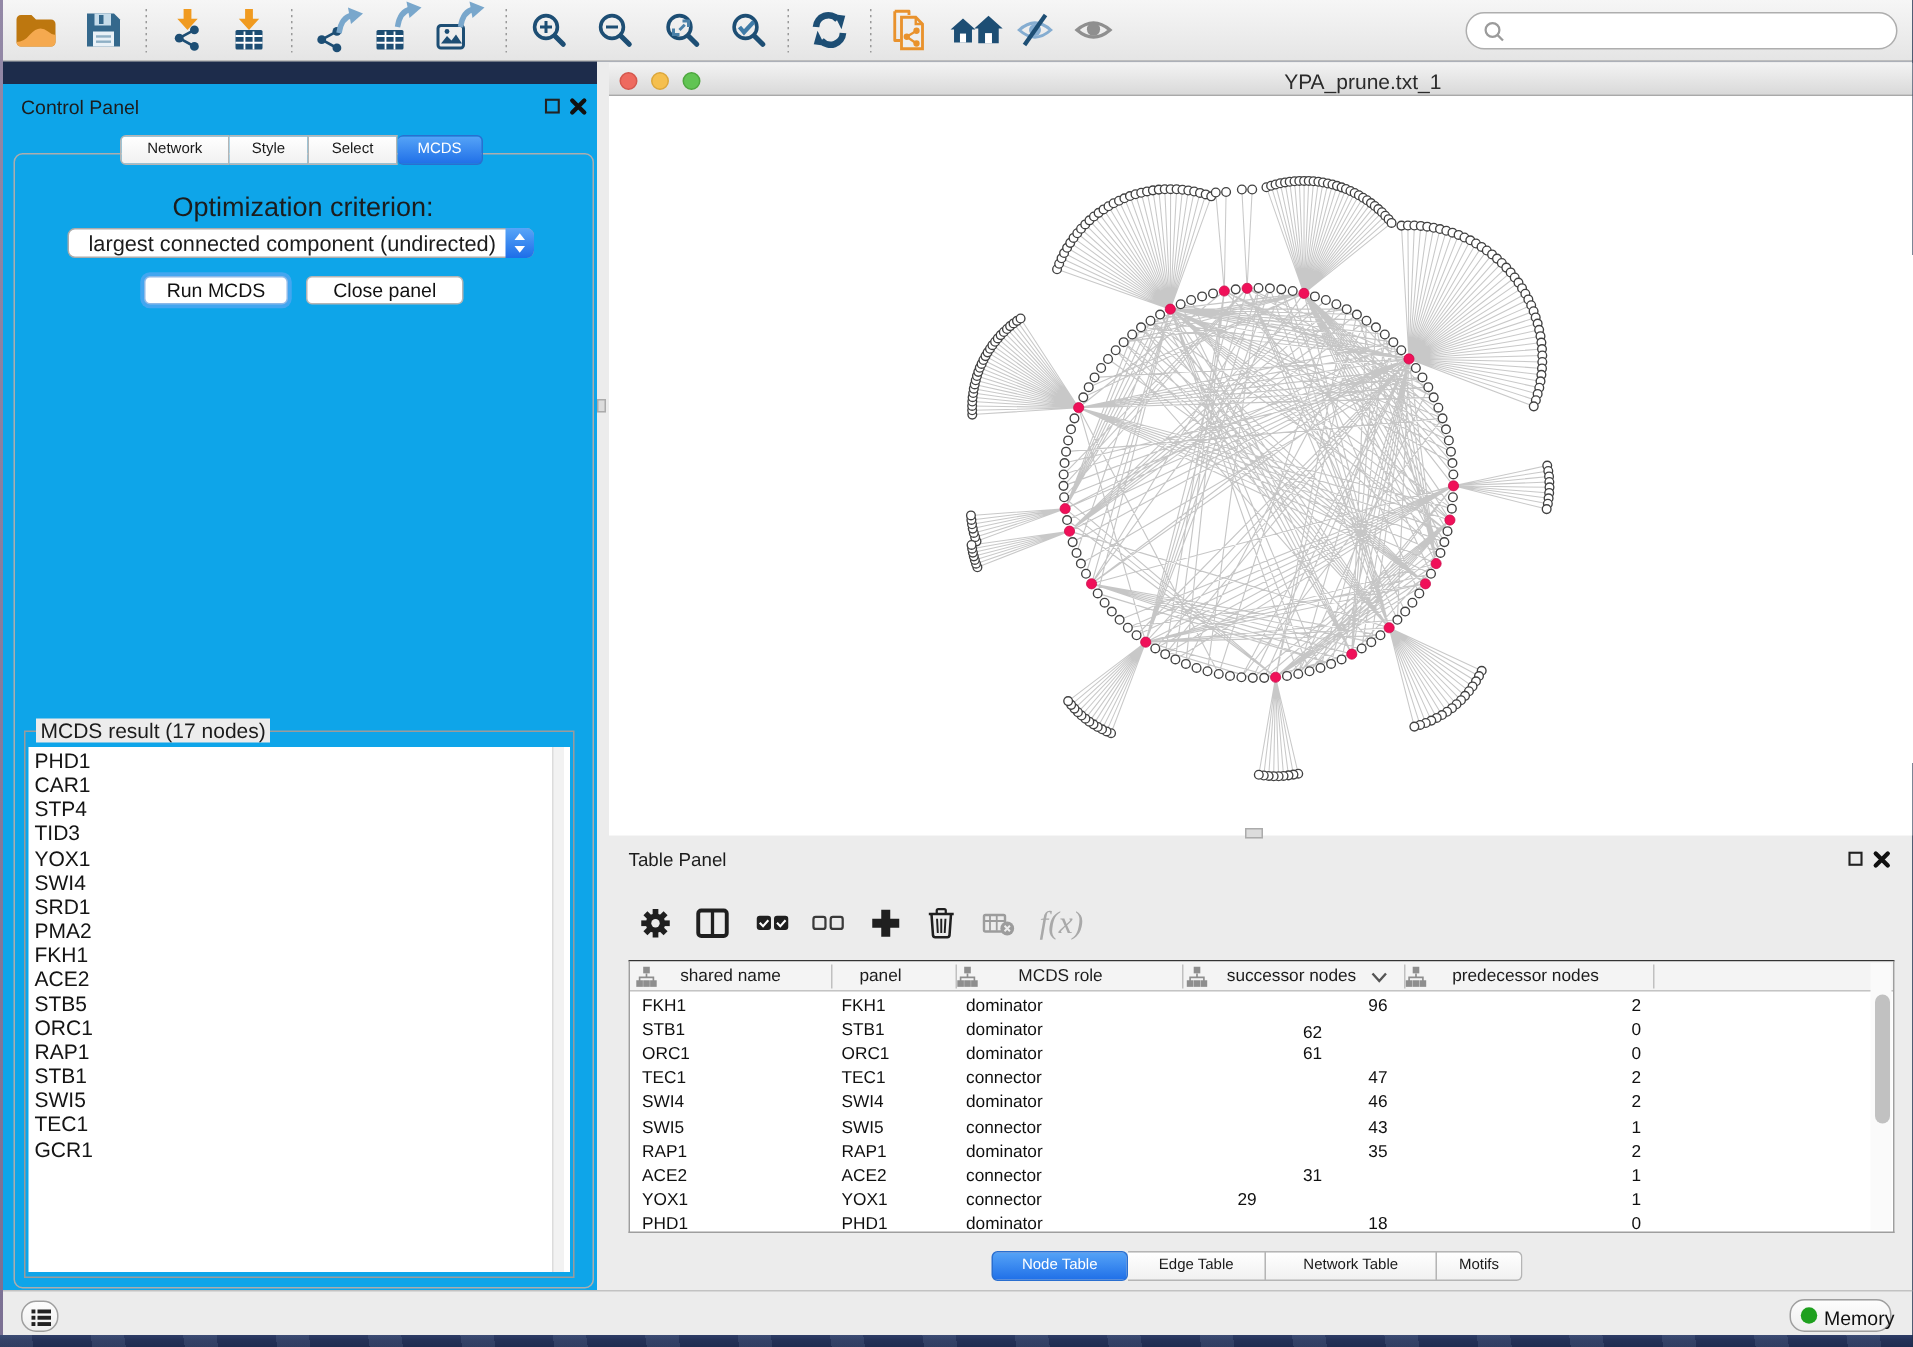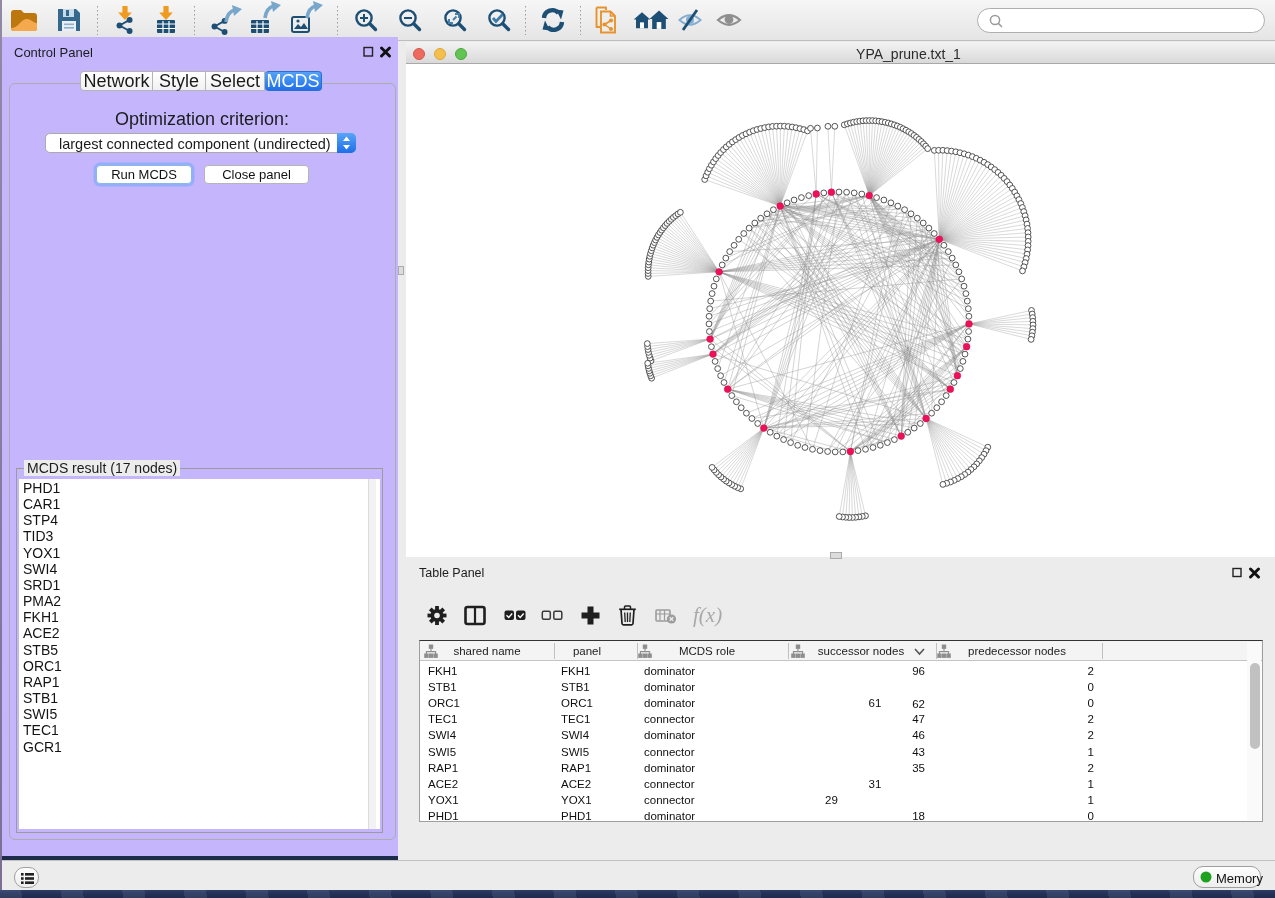--- a/index.html
+++ b/index.html
@@ -4,24 +4,24 @@
 html,body{width:1275px;height:898px;overflow:hidden}
 body{font-family:"Liberation Sans",sans-serif;background:#1d2c4b;position:relative}
 .abs{position:absolute}
 .t13{font-size:13px;color:#1c1c1c}
 #wallL{left:0;top:0;width:2px;height:890px;background:linear-gradient(#9388a6,#7b7093)}
 #wallB{left:0;top:890px;width:1275px;height:8px;background:
  repeating-linear-gradient(82deg,rgba(135,155,190,.16) 0 22px,rgba(20,30,55,0) 22px 61px),
  linear-gradient(#2e3d66,#243157 45%,#1f2c50)}
 #toolbar{left:2px;top:0;width:1273px;height:41px;background:linear-gradient(#f6f6f6,#e5e5e5);border-bottom:1px solid #bdbdbd}
 #search{left:975px;top:8px;width:288px;height:25px;background:#fff;border:1px solid #aeaeae;border-radius:13px}
-#ctl{left:2px;top:37px;width:396px;height:819px;background:#c4b5fd}
+#ctl{left:2px;top:56px;width:396px;height:819px;background:#0ea5e9}
 #ctlpanel{left:7px;top:46px;width:387px;height:757px;border:1px solid #adadad;border-radius:6px}
 .tabrow{display:flex;height:20px}
-.tab{border:1px solid #b5b5b5;border-left:none;background:linear-gradient(#fff,#f1f1f1);color:#1a1a1a;font-size:18px;text-align:center;line-height:18px}
+.tab{border:1px solid #b5b5b5;border-left:none;background:linear-gradient(#fff,#f1f1f1);color:#1a1a1a;font-size:10px;text-align:center;line-height:18px}
 .tab.first{border-left:1px solid #b5b5b5;border-radius:4px 0 0 4px}
 .tab.last{border-radius:0 4px 4px 0}
 .tab.active{background:linear-gradient(#55a3f7,#2070e8);color:#fff;border-color:#2a6fd0;border-radius:4px}
 #divider{left:398px;top:41px;width:8px;height:819px;background:#ececec}
 #netwin{left:406px;top:41px;width:869px;height:521px;background:#ececec}
 #titlebar{left:0;top:1px;width:869px;height:22px;background:linear-gradient(#f3f3f3,#d9d9d9);border-bottom:1px solid #a9a9a9}
 .light{position:absolute;top:6px;width:12px;height:12px;border-radius:6px}
 #canvas{left:0;top:23px;width:869px;height:493px;background:#fff}
 #tablepanel{left:406px;top:562px;width:869px;height:298px;background:#ececec}
 #tbltoolbar{left:0;top:38px;width:869px;height:32px}
@@ -656,21 +656,21 @@
         <div class="hdtxt" style="left:597px;width:200px;text-align:center;margin-left:-100px">predecessor nodes</div>
       </div>
       <div class="cell" style="left:8px;top:23.5px">FKH1</div>
       <div class="cell" style="left:141px;top:23.5px">FKH1</div>
       <div class="cell" style="left:224px;top:23.5px">dominator</div>
       <div class="cell" style="left:405px;top:23.5px;width:100px;text-align:right">96</div>
       <div class="cell" style="left:574px;top:23.5px;width:100px;text-align:right">2</div>
       <div class="cell" style="left:8px;top:39.7px">STB1</div>
       <div class="cell" style="left:141px;top:39.7px">STB1</div>
       <div class="cell" style="left:224px;top:39.7px">dominator</div>
-      <div class="cell" style="left:405px;top:57px;width:100px;text-align:right">62</div>
+      <div class="cell" style="left:405px;top:42px;width:100px;text-align:center">62</div>
       <div class="cell" style="left:574px;top:39.7px;width:100px;text-align:right">0</div>
       <div class="cell" style="left:8px;top:55.9px">ORC1</div>
       <div class="cell" style="left:141px;top:55.9px">ORC1</div>
       <div class="cell" style="left:224px;top:55.9px">dominator</div>
       <div class="cell" style="left:405px;top:55.9px;width:100px;text-align:center">61</div>
       <div class="cell" style="left:574px;top:55.9px;width:100px;text-align:right">0</div>
       <div class="cell" style="left:8px;top:72.1px">TEC1</div>
       <div class="cell" style="left:141px;top:72.1px">TEC1</div>
       <div class="cell" style="left:224px;top:72.1px">connector</div>
       <div class="cell" style="left:405px;top:72.1px;width:100px;text-align:right">47</div>
@@ -701,20 +701,26 @@
       <div class="cell" style="left:405px;top:153.1px;width:100px;text-align:left">29</div>
       <div class="cell" style="left:574px;top:153.1px;width:100px;text-align:right">1</div>
       <div class="cell" style="left:8px;top:169.3px">PHD1</div>
       <div class="cell" style="left:141px;top:169.3px">PHD1</div>
       <div class="cell" style="left:224px;top:169.3px">dominator</div>
       <div class="cell" style="left:405px;top:169.3px;width:100px;text-align:right">18</div>
       <div class="cell" style="left:574px;top:169.3px;width:100px;text-align:right">0</div>
       <div class="abs" style="right:1px;top:1px;width:14px;height:178px;background:#fafafa"></div>
       <div class="abs" style="right:2.5px;top:22px;width:10px;height:86px;background:#c1c1c1;border-radius:5px"></div>
     </div>
+    <div id="btabs">
+      <div class="tab first active" style="width:91px">Node Table</div>
+      <div class="tab" style="width:92px">Edge Table</div>
+      <div class="tab" style="width:114px">Network Table</div>
+      <div class="tab last" style="width:57px">Motifs</div>
+    </div>
   </div>
 <div id="statusbar" class="abs">
     <div class="mbtn" style="left:12px;top:6px;width:25px;height:21px">
       <svg width="23" height="19" style="position:absolute;left:1px;top:1px">
         <g fill="#222">
           <rect x="5" y="4" width="2.6" height="2.6"></rect>
           <rect x="9" y="4" width="9" height="2.6"></rect>
           <rect x="5" y="8.2" width="2.6" height="2.6"></rect>
           <rect x="9" y="8.2" width="9" height="2.6"></rect>
           <rect x="5" y="12.4" width="2.6" height="2.6"></rect>

